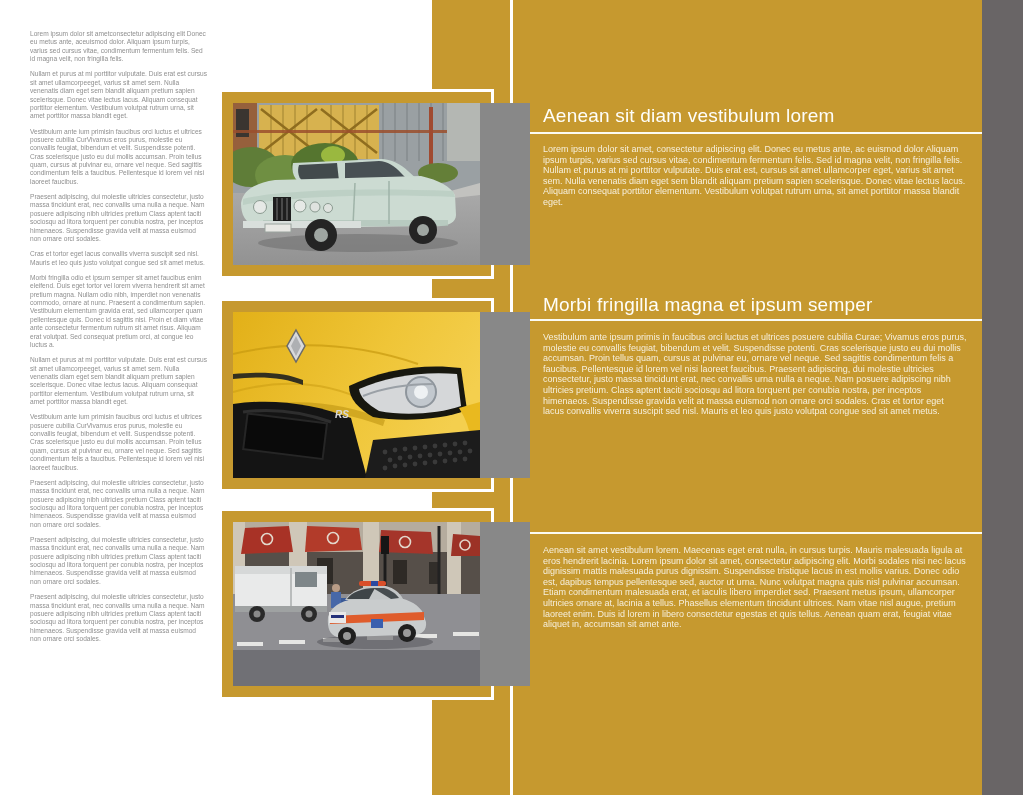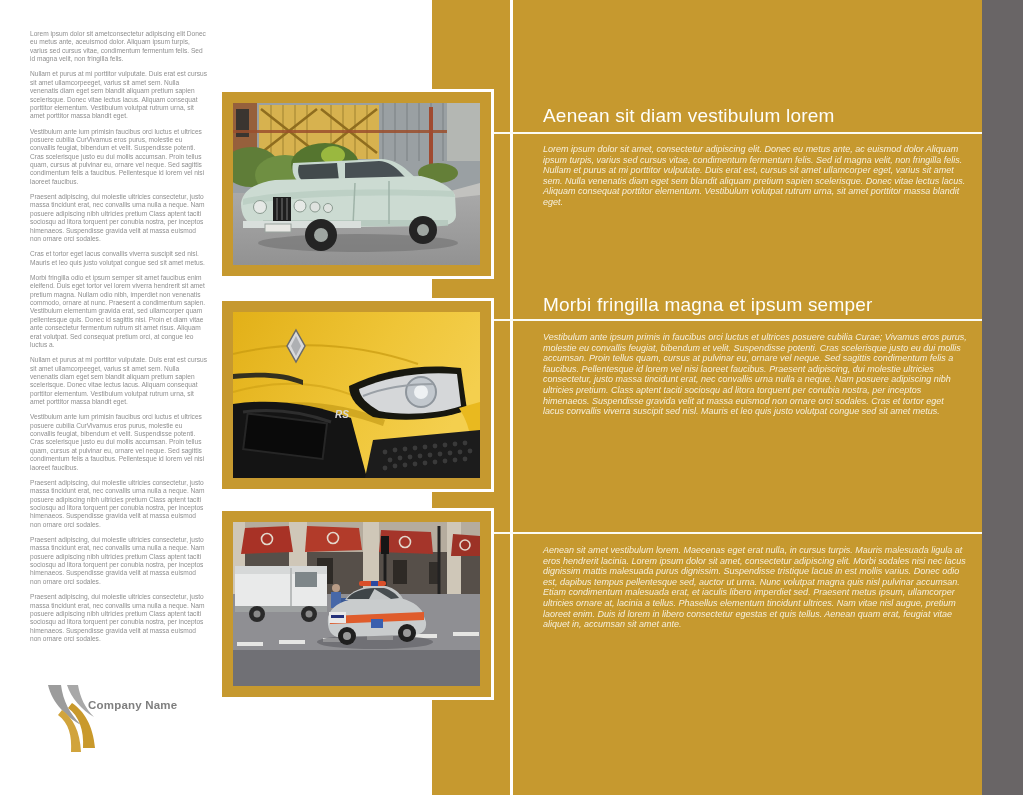--- a/index.html
+++ b/index.html
@@ -16,26 +16,26 @@
   
   .logo{position:absolute;left:45px;top:684px;width:210px;height:95px;}
   .logo svg{position:absolute;left:0;top:0;}
   .logo .cname{position:absolute;left:43px;top:15px;font-size:11.5px;font-weight:bold;
                color:#7f7f7f;letter-spacing:.2px;white-space:nowrap;}
   
   .sec-heading{position:absolute;left:543px;width:430px;color:#fefefa;font-size:19px;
                letter-spacing:.2px;white-space:nowrap;}
   .sec-underline{position:absolute;left:492px;width:490px;height:2px;background:#fbfbf3;}
   .sec-body{position:absolute;left:543px;width:424px;color:#f6efdc;font-size:9px;
-            line-height:1.18;text-align:left;font-style:italic;}
+            line-height:1.18;text-align:left;}
   
   .frame{position:absolute;left:219px;width:275px;background:#ffffff;box-sizing:border-box;
          padding:3px;}
   .frame-gold{width:269px;background:#C6992F;box-sizing:border-box;padding:11px;}
-  .photo{display:block;width:247px;background:#888;}
+  .photo{display:block;width:297px;background:#888;}
   .photo svg{display:block;}
   .f1{top:89px;height:190px;}  .f1 .frame-gold{height:184px;}
   .f2{top:298px;height:194px;} .f2 .frame-gold{height:188px;}
   .f3{top:508px;height:192px;} .f3 .frame-gold{height:186px;}
 </style>
 </head>
 <body>
 
 <div class="page">
 
@@ -50,29 +50,20 @@
     <p>Praesent adipiscing, dui molestie ultricies consectetur, justo massa tincidunt erat, nec convallis urna nulla a neque. Nam posuere adipiscing nibh ultricies pretium Class aptent taciti sociosqu ad litora torquent per conubia nostra, per inceptos himenaeos. Suspendisse gravida velit at massa euismod non ornare orci sodales.</p>
     <p>Cras et tortor eget lacus convallis viverra suscipit sed nisl. Mauris et leo quis justo volutpat congue sed sit amet metus.</p>
     <p>Morbi fringilla odio et ipsum semper sit amet faucibus enim eleifend. Duis eget tortor vel lorem viverra hendrerit sit amet pretium magna. Nullam odio nibh, imperdiet non venenatis commodo, ornare at nunc. Praesent a condimentum sapien. Vestibulum elementum gravida erat, sed ullamcorper quam pellentesque quis. Donec id sagittis nisi. Proin et diam vitae ante consectetur fermentum rutrum sit amet risus. Aliquam erat volutpat. Sed consequat pretium orci, at congue leo luctus a.</p>
     <p>Nullam et purus at mi porttitor vulputate. Duis erat est cursus sit amet ullamcorpeeget, varius sit amet sem. Nulla venenatis diam eget sem blandit aliquam pretium sapien scelerisque. Donec vitae lectus lacus. Aliquam consequat porttitor elementum. Vestibulum volutpat rutrum urna, sit amet porttitor massa blandit eget.</p>
     <p>Vestibulum ante ium primisin faucibus orci luctus et ultrices posuere cubilia CurVivamus eros purus, molestie eu convallis feugiat, bibendum et velit. Suspendisse potenti. Cras scelerisque justo eu dui mollis accumsan. Proin tellus quam, cursus at pulvinar eu, ornare vel neque. Sed sagittis condimentum felis a faucibus. Pellentesque id lorem vel nisi laoreet faucibus.</p>
     <p>Praesent adipiscing, dui molestie ultricies consectetur, justo massa tincidunt erat, nec convallis urna nulla a neque. Nam posuere adipiscing nibh ultricies pretium Class aptent taciti sociosqu ad litora torquent per conubia nostra, per inceptos himenaeos. Suspendisse gravida velit at massa euismod non ornare orci sodales.</p>
     <p>Praesent adipiscing, dui molestie ultricies consectetur, justo massa tincidunt erat, nec convallis urna nulla a neque. Nam posuere adipiscing nibh ultricies pretium Class aptent taciti sociosqu ad litora torquent per conubia nostra, per inceptos himenaeos. Suspendisse gravida velit at massa euismod non ornare orci sodales.</p>
     <p>Praesent adipiscing, dui molestie ultricies consectetur, justo massa tincidunt erat, nec convallis urna nulla a neque. Nam posuere adipiscing nibh ultricies pretium Class aptent taciti sociosqu ad litora torquent per conubia nostra, per inceptos himenaeos. Suspendisse gravida velit at massa euismod non ornare orci sodales.</p>
   </div>
 
-  <div class="logo">
-    <svg width="66" height="78" viewBox="0 0 66 78">
-      <path d="M3,1 L16,1 C18,17 25,30 36,41 C22,33 7,19 3,1 Z" fill="#9c9c9c"></path>
-      <path d="M22,1 L33,1 C35,13 40,24 49,33 C37,26 26,14 22,1 Z" fill="#a8a8a8"></path>
-      <path d="M27,19 C39,27 48,41 50,64 L38,64 C39,46 34,32 23,24 Z" fill="#C9992B"></path>
-      <path d="M17,26 C28,34 35,47 36,68 L26,68 C27,52 24,39 13,31 Z" fill="#D1A43C"></path>
-    </svg>
-    <span class="cname">Company Name</span>
-  </div>
 
   <div class="sec-heading" style="top:105px;">Aenean sit diam vestibulum lorem</div>
   <div class="sec-underline" style="top:132px;"></div>
   <div class="sec-body" style="top:144px;">Lorem ipsum dolor sit amet, consectetur adipiscing elit. Donec eu metus ante, ac euismod dolor Aliquam ipsum turpis, varius sed cursus vitae, condimentum fermentum felis. Sed id magna velit, non fringilla felis. Nullam et purus at mi porttitor vulputate. Duis erat est, cursus sit amet ullamcorper eget, varius sit amet sem. Nulla venenatis diam eget sem blandit aliquam pretium sapien scelerisque. Donec vitae lectus lacus. Aliquam consequat porttitor elementum. Vestibulum volutpat rutrum urna, sit amet porttitor massa blandit eget.</div>
 
   <div class="sec-heading" style="top:294px;">Morbi fringilla magna et ipsum semper</div>
   <div class="sec-underline" style="top:319px;"></div>
   <div class="sec-body" style="top:332px;">Vestibulum ante ipsum primis in faucibus orci luctus et ultrices posuere cubilia Curae; Vivamus eros purus, molestie eu convallis feugiat, bibendum et velit. Suspendisse potenti. Cras scelerisque justo eu dui mollis accumsan. Proin tellus quam, cursus at pulvinar eu, ornare vel neque. Sed sagittis condimentum felis a faucibus. Pellentesque id lorem vel nisi laoreet faucibus. Praesent adipiscing, dui molestie ultricies consectetur, justo massa tincidunt erat, nec convallis urna nulla a neque. Nam posuere adipiscing nibh ultricies pretium. Class aptent taciti sociosqu ad litora torquent per conubia nostra, per inceptos himenaeos. Suspendisse gravida velit at massa euismod non ornare orci sodales. Cras et tortor eget lacus convallis viverra suscipit sed nisl. Mauris et leo quis justo volutpat congue sed sit amet metus.</div>
 
   <div class="sec-underline" style="top:532px;"></div>

